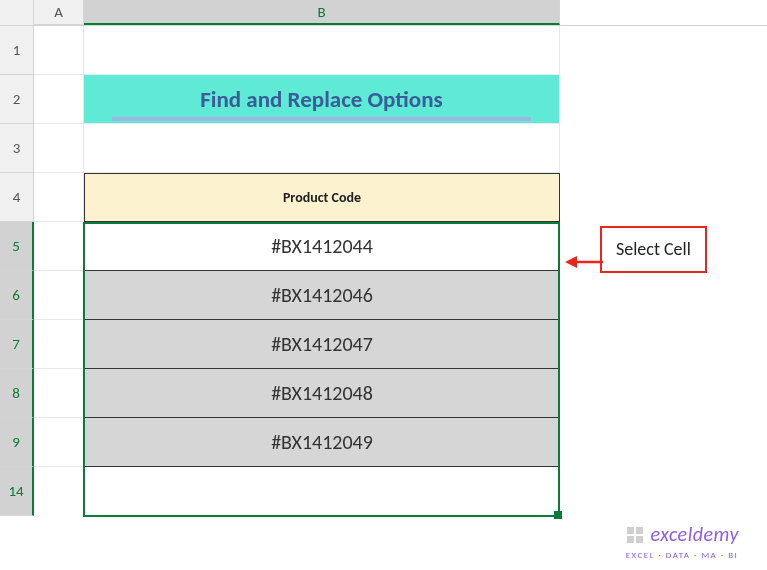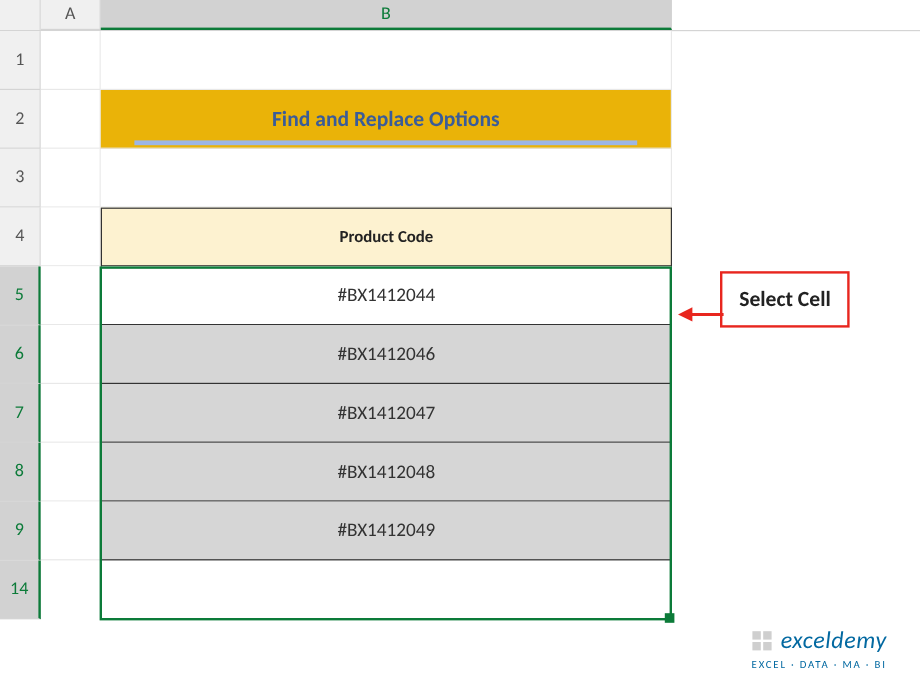--- a/index.html
+++ b/index.html
@@ -82,44 +82,44 @@
       display: flex;
       align-items: center;
       justify-content: center;
       font-size: 18px;
       color: #333;
       background: #fff;
     }
     .cell-A { width: 50px; }
     .cell-B { width: 476px; }
     .title-cell {
-      background: #eab308;
+      background: #5eead4;
       color: #3a5c99;
-      font-size: 18px;
+      font-size: 23px;
       font-weight: bold;
       position: relative;
     }
     .title-underline {
       position: absolute;
       left: 28px;
       right: 28px;
       bottom: 2px;
       height: 4px;
       background: #9db6e4;
     }
     .header-cell {
       background: #fdf2d0;
       font-weight: bold;
       font-size: 14px;
       color: #222;
       border: 1px solid #333 !important;
     }
     .data-cell {
       background: #d6d6d6;
-      font-size: 16px;
+      font-size: 20px;
       color: #333;
       border: 1px solid #333 !important;
       border-top: none !important;
     }
     .data-cell.first {
       background: #fff;
     }
     .selection-border {
       position: absolute;
       left: 83px;
@@ -140,36 +140,36 @@
     }
     .callout {
       position: absolute;
       left: 600px;
       top: 226px;
       border: 2.5px solid #e8261e;
       background: #fff;
       padding: 10px 14px;
       text-align: center;
       font-size: 18px;
-      font-weight: bold;
+      font-weight: normal;
       color: #222;
       line-height: 1.3;
     }
     .arrow {
       position: absolute;
       left: 565px;
       top: 254px;
       z-index: 20;
     }
     .watermark {
       position: absolute;
       right: 28px;
       bottom: 10px;
-      text-align: right;
-      color: #0369a1;
+      text-align: center;
+      color: #8b5cf6;
       z-index: 30;
     }
     .wm-icon {
       display: inline-block;
       vertical-align: middle;
       margin-right: 2px;
     }
     .wm-main {
       font-size: 20px;
       font-style: italic;

